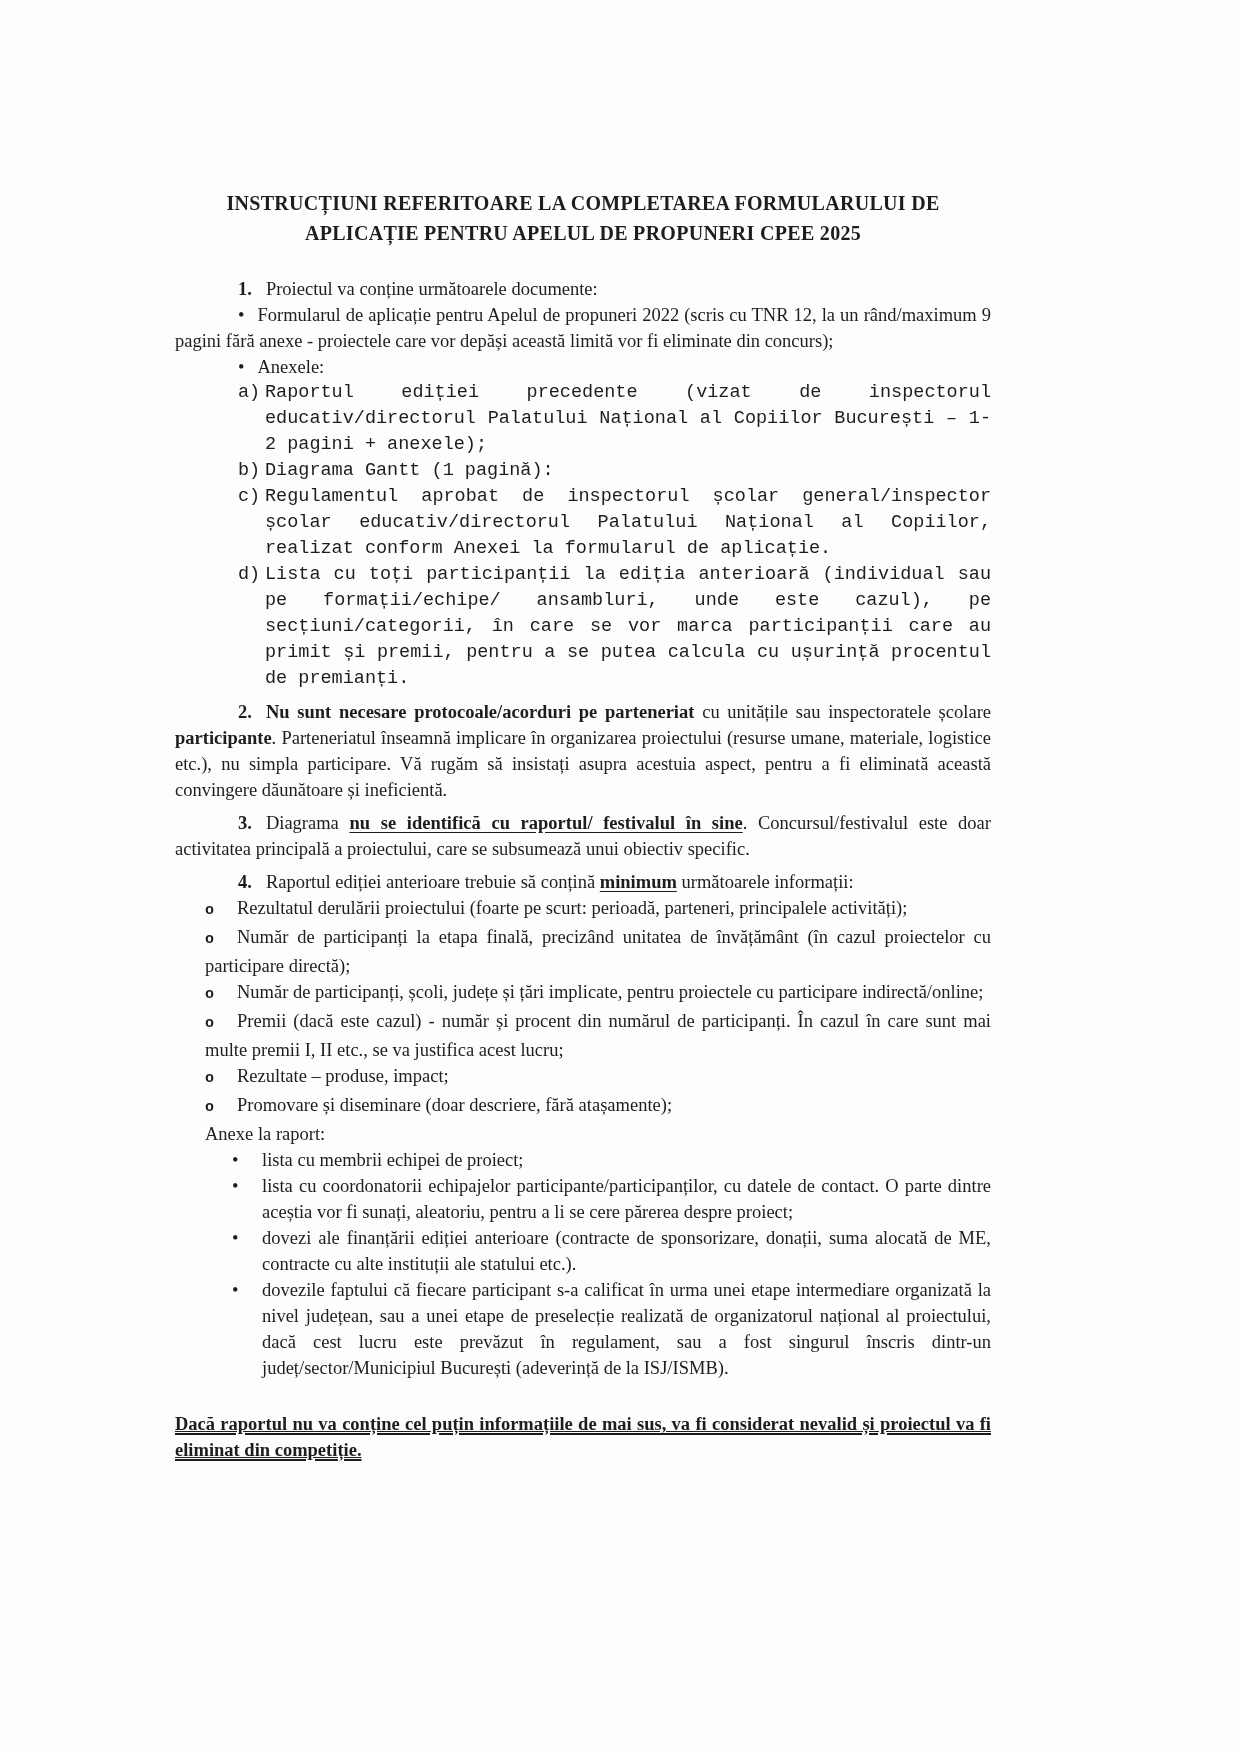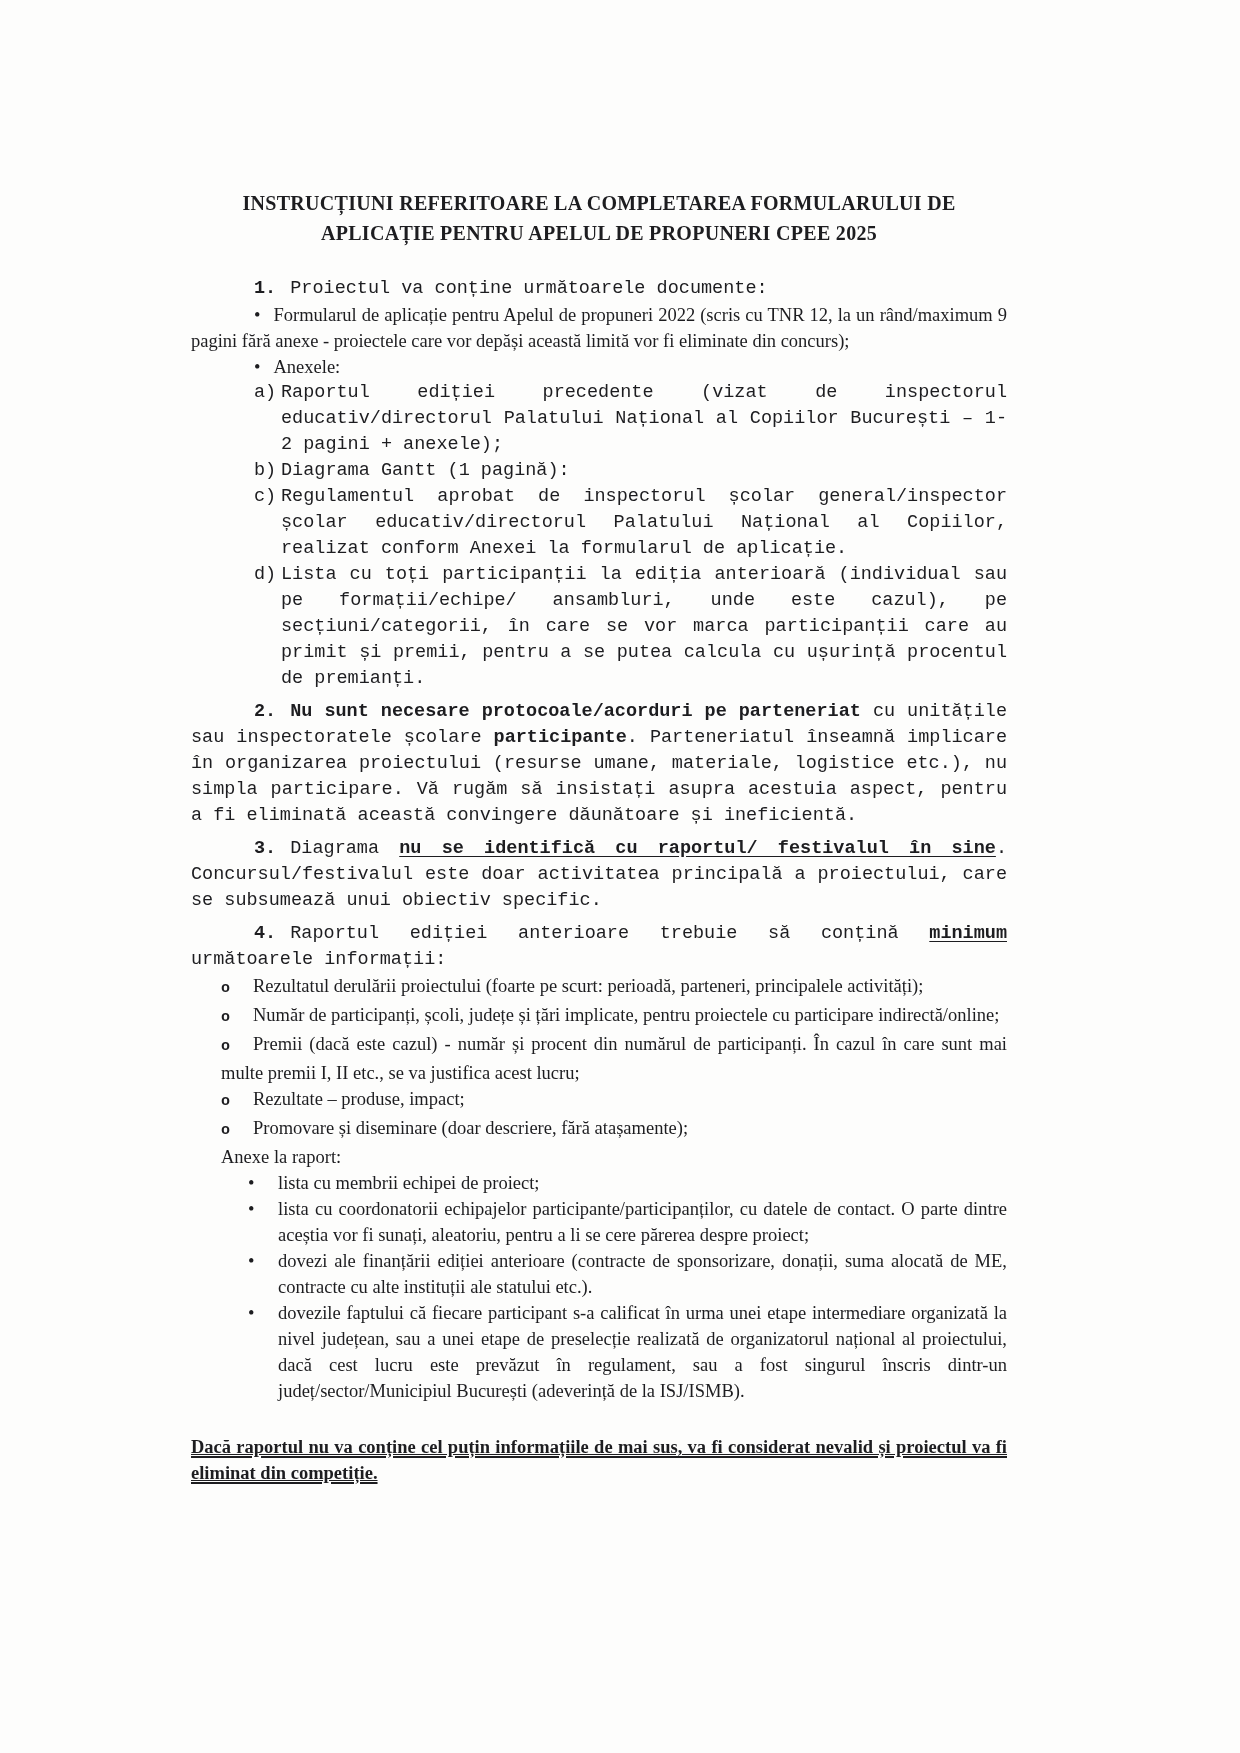--- a/index.html
+++ b/index.html
@@ -11,39 +11,39 @@
   .page {
     position: relative;
     width: 1240px;
     height: 1753px;
     background: #fdfdfc;
     color: #1d1d20;
     overflow: hidden;
   }
   .content {
     position: absolute;
-    left: 191px;
+    left: 175px;
     top: 188px;
     width: 816px;
     font-size: 18.5px;
     line-height: 26px;
     text-align: justify;
   }
   .doc-title {
     text-align: center;
     font-weight: bold;
     font-size: 20px;
     line-height: 30px;
     letter-spacing: 0.3px;
     margin-bottom: 28px;
   }
   .block { margin: 0; }
 
   
-  .p-num { margin-top: 7px; text-indent: 63px; font-family: Liberation Mono, monospace; }
+  .p-num { margin-top: 7px; text-indent: 63px; }
   .p-num .marker { font-weight: bold; margin-right: 14px; }
 
   
   .p-bullet { text-indent: 63px; }
   .p-bullet .marker { margin-right: 13px; }
 
   
   .alpha { padding-left: 90px; text-indent: -27px; font-family: Liberation Mono, monospace; }
   .alpha .marker { display: inline-block; width: 27px; text-indent: 0; }
 
@@ -83,20 +83,21 @@
         <div class="block p-bullet"><span class="marker">•</span><span>Formularul de aplicație pentru Apelul de propuneri 2022 (scris cu TNR 12, la un rând/maximum 9 pagini fără anexe - proiectele care vor depăși această limită vor fi eliminate din concurs);</span></div>
         <div class="block p-bullet"><span class="marker">•</span><span>Anexele:</span></div>
         <div class="block alpha"><span class="marker">a)</span><span>Raportul ediției precedente (vizat de inspectorul educativ/directorul Palatului Național al Copiilor  București – 1-2 pagini + anexele);</span></div>
         <div class="block alpha"><span class="marker">b)</span><span>Diagrama Gantt (1 pagină):</span></div>
         <div class="block alpha"><span class="marker">c)</span><span>Regulamentul aprobat de inspectorul școlar general/inspector școlar educativ/directorul Palatului Național al Copiilor, realizat conform Anexei la formularul de aplicație.</span></div>
         <div class="block alpha"><span class="marker">d)</span><span>Lista cu toți participanții la ediția anterioară (individual sau pe formații/echipe/ ansambluri, unde este cazul), pe secțiuni/categorii, în care se vor marca participanții care au primit și premii, pentru a se putea calcula cu ușurință procentul de premianți.</span></div>
         <div class="block p-num"><span class="marker">2.</span><span class="b">Nu sunt necesare protocoale/acorduri pe parteneriat</span><span> cu unitățile sau inspectoratele școlare </span><span class="b">participante</span><span>. Parteneriatul înseamnă implicare în organizarea proiectului (resurse umane, materiale, logistice etc.), nu simpla participare. Vă rugăm să insistați asupra acestuia aspect, pentru a fi eliminată această convingere dăunătoare și ineficientă.</span></div>
         <div class="block p-num"><span class="marker">3.</span><span>Diagrama </span><span class="b u">nu se identifică cu raportul/ festivalul în sine</span><span>. Concursul/festivalul este doar activitatea principală a proiectului, care se subsumează unui obiectiv specific.</span></div>
         <div class="block p-num"><span class="marker">4.</span><span>Raportul ediției anterioare trebuie să conțină </span><span class="b u">minimum</span><span> următoarele informații:</span></div>
         <div class="block li4"><span class="marker">o</span><span>Rezultatul derulării proiectului (foarte pe scurt: perioadă, parteneri, principalele activități);</span></div>
+        <div class="block li4"><span class="marker">o</span><span>Număr de participanți la etapa finală, precizând unitatea de învățământ (în cazul proiectelor cu participare directă);</span></div>
         <div class="block li4"><span class="marker">o</span><span>Număr de participanți, școli, județe și țări implicate, pentru proiectele cu participare indirectă/online;</span></div>
         <div class="block li4"><span class="marker">o</span><span>Premii (dacă este cazul) - număr și procent din numărul de participanți. În cazul în care sunt mai multe premii I, II etc., se va justifica acest lucru;</span></div>
         <div class="block li4"><span class="marker">o</span><span>Rezultate – produse, impact;</span></div>
         <div class="block li4"><span class="marker">o</span><span>Promovare și diseminare (doar descriere, fără atașamente);</span></div>
         <div class="block plain"><span>Anexe la raport:</span></div>
         <div class="block li-inner"><span class="marker">•</span><span>lista cu membrii echipei de proiect;</span></div>
         <div class="block li-inner"><span class="marker">•</span><span>lista cu coordonatorii echipajelor participante/participanților, cu datele de contact. O parte dintre aceștia vor fi sunați, aleatoriu, pentru a li se cere părerea despre proiect;</span></div>
         <div class="block li-inner"><span class="marker">•</span><span>dovezi ale finanțării ediției anterioare (contracte de sponsorizare, donații, suma alocată de ME, contracte cu alte instituții ale statului etc.).</span></div>
         <div class="block li-inner"><span class="marker">•</span><span>dovezile faptului că fiecare participant s-a calificat în urma unei etape intermediare organizată la nivel județean, sau a unei etape de preselecție realizată de organizatorul național al proiectului, dacă cest lucru este prevăzut în regulament, sau a fost singurul înscris dintr-un județ/sector/Municipiul București (adeverință de la ISJ/ISMB).</span></div>
         <div class="block p-final"><span class="b u">Dacă raportul nu va conține cel puțin informațiile de mai sus, va fi considerat nevalid și proiectul va fi eliminat din competiție.</span></div>

